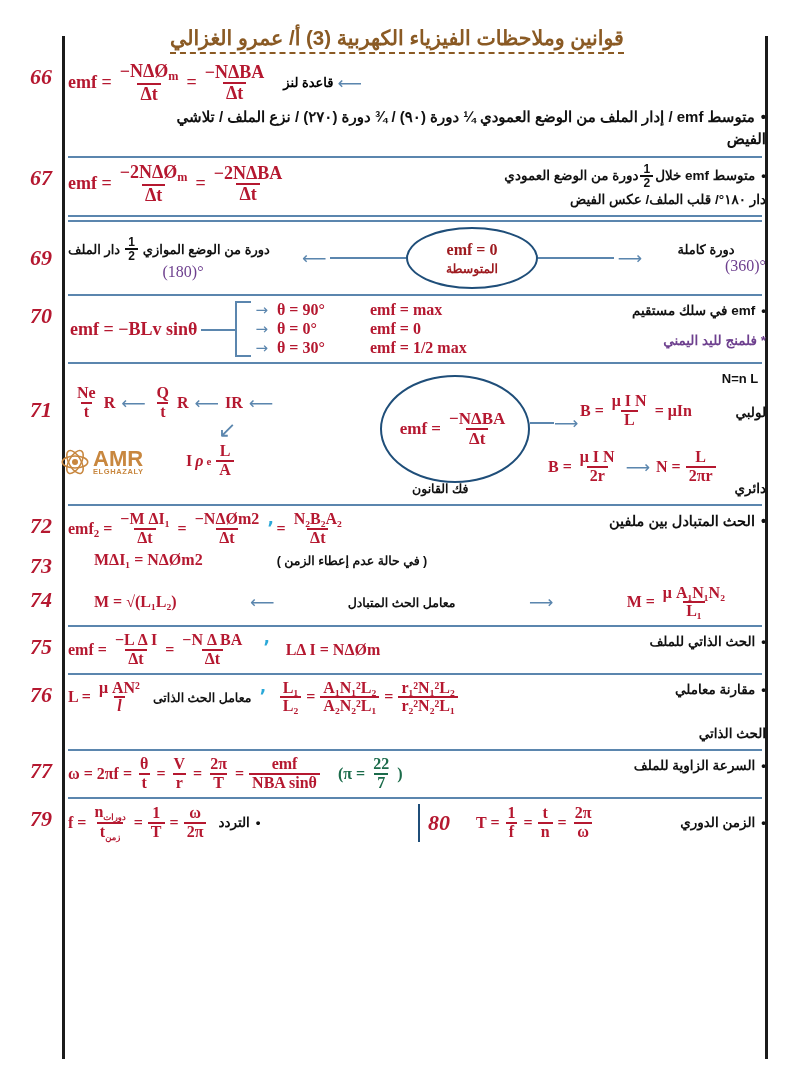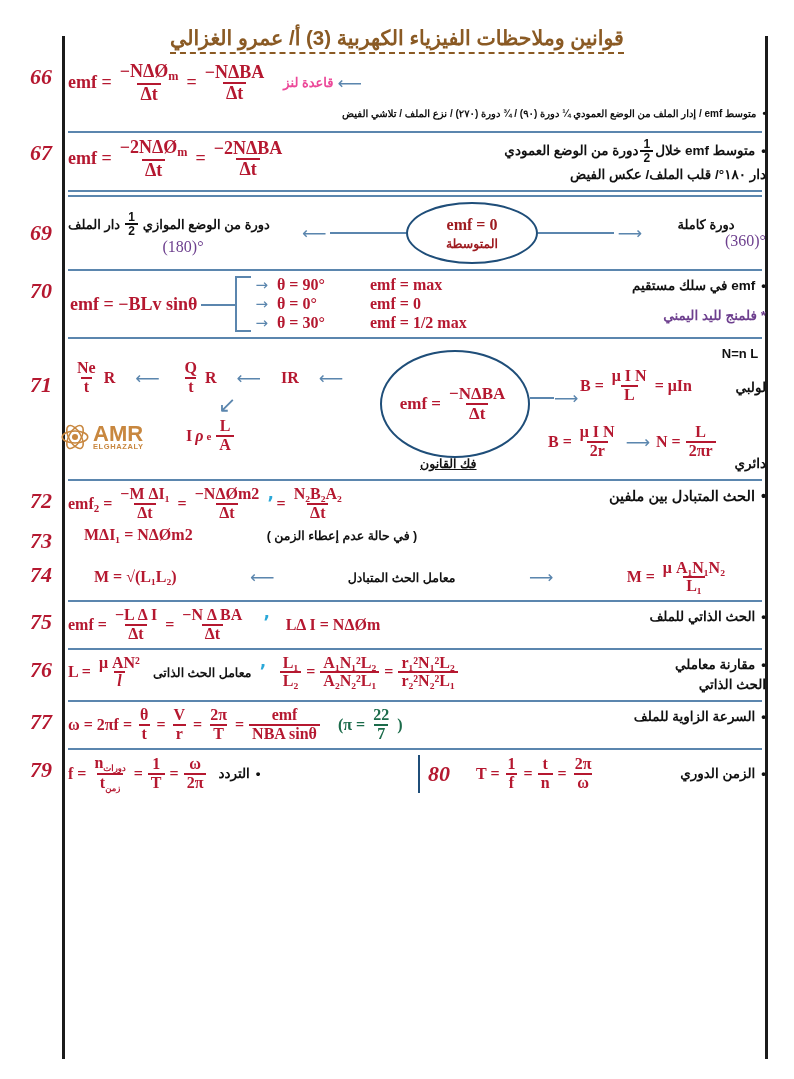--- a/index.html
+++ b/index.html
@@ -83,21 +83,21 @@
     font-family:"Liberation Serif",serif;
     font-weight:bold;
     font-size:18px;
     white-space:nowrap;
     display:inline-flex;
     align-items:center;
     gap:3px;
   }
   .math.sm{font-size:16px;}
   .blk{color:#111;}
-  .navy{color:#ec4899;}
+  .navy{color:#000000;}
   .purple{color:#6d3f8e;}
   .green{color:#1b6b4a;}
   .cyan{color:#2aa8d8;font-size:20px;font-weight:bold;}
   .frac{
     display:inline-flex;
     flex-direction:column;
     align-items:center;
     vertical-align:middle;
     margin:0 2px;
     line-height:1.05;
@@ -221,21 +221,21 @@
           </span>
           <span class="navy" style="margin-left:14px;font-family:'Liberation Sans',sans-serif;font-weight:bold;font-size:13px;direction:rtl;">قاعدة لنز</span>
           <span class="arrow">⟵</span>
         </div>
       </div>
     </div>
 
     <div class="row" style="padding-top:0;">
       <div class="num"></div>
       <div class="mid"></div>
-      <div class="rt" style="flex:0 0 600px;font-size:10px;">
+      <div class="rt" style="flex:0 0 600px;font-size:15px;">
         <span class="bullet">•</span><span>متوسط emf / إدار الملف من الوضع العمودي ¼ دورة (٩٠) / ¾ دورة (٢٧٠) / نزع الملف / تلاشي الفيض</span>
       </div>
     </div>
 
     <div class="sep"></div>
 
     <div class="row">
       <div class="num">67</div>
       <div class="mid">
         <span class="math">
@@ -331,21 +331,21 @@
         <div class="purple" style="margin-top:10px;">* فلمنج لليد اليمني</div>
       </div>
     </div>
 
     <div class="sep"></div>
 
     <div class="row r71">
       <div class="num" style="padding-top:26px;">71</div>
       <div class="mid">
 
-        <div class="abs" style="left:4px;top:16px;display:flex;align-items:center;gap:16px;">
+        <div class="abs" style="left:4px;top:16px;display:flex;align-items:center;gap:2px;">
           <span class="math sm">
             <span class="frac">
                 <span class="top">Ne</span>
                 <span class="bot">t</span>
               </span>
             <span>R</span>
           </span>
           <span class="arrow">⟵</span>
           <span class="math sm">
             <span class="frac">
@@ -390,21 +390,21 @@
 
         <div class="ellipse e71">
           <span class="math" style="font-size:17px;">
             <span>emf =</span>
             <span class="frac">
                 <span class="top">−NΔBA</span>
                 <span class="bot">Δt</span>
               </span>
           </span>
         </div>
-        <div class="abs lbl-ar" style="left:352px;top:112px;text-decoration:underline;">فك القانون</div>
+        <div class="abs lbl-ar" style="left:344px;top:112px;">فك القانون</div>
 
         <div class="abs" style="left:462px;top:44px;display:flex;align-items:center;">
           <span style="display:inline-block;width:24px;height:0;border-top:2px solid #5b86ae;"></span>
           <span class="arrow" style="margin:0;">⟶</span>
         </div>
 
         <div class="abs" style="left:512px;top:24px;">
           <span class="math sm">
             <span>B =</span>
             <span class="frac">
@@ -464,21 +464,21 @@
         </span>
       </div>
       <div class="rt" style="flex:0 0 230px;font-size:14.5px;">
         <span class="bullet">•</span><span>الحث المتبادل بين ملفين</span>
       </div>
     </div>
 
     <div class="row">
       <div class="num">73</div>
       <div class="mid">
-        <span class="math sm" style="margin-left:16px;">MΔI₁ = NΔØm2</span>
+        <span class="math sm" style="margin-left:26px;">MΔI₁ = NΔØm2</span>
         <span class="lbl-ar" style="margin-left:70px;">( في حالة عدم إعطاء الزمن )</span>
       </div>
     </div>
 
     <div class="row r74">
       <div class="num">74</div>
       <div class="mid">
         <span class="math sm" style="margin-left:26px;">M = √(L₁L₂)</span>
         <span class="arrow">⟵</span>
         <span class="lbl-ar">معامل الحث المتبادل</span>
@@ -546,21 +546,21 @@
             <span>=</span>
             <span class="frac">
                 <span class="top">r₁²N₁²L₂</span>
                 <span class="bot">r₂²N₂²L₁</span>
               </span>
           </span>
         </div>
       </div>
       <div class="rt" style="flex:0 0 122px;">
         <div><span class="bullet">•</span><span>مقارنة معاملي</span></div>
-        <div style="margin-top:0;">الحث الذاتي</div>
+        <div style="margin-top:24px;">الحث الذاتي</div>
       </div>
     </div>
 
     <div class="sep"></div>
 
     <div class="row">
       <div class="num">77</div>
       <div class="mid">
         <div style="display:flex;align-items:center;">
           <span class="math sm">

